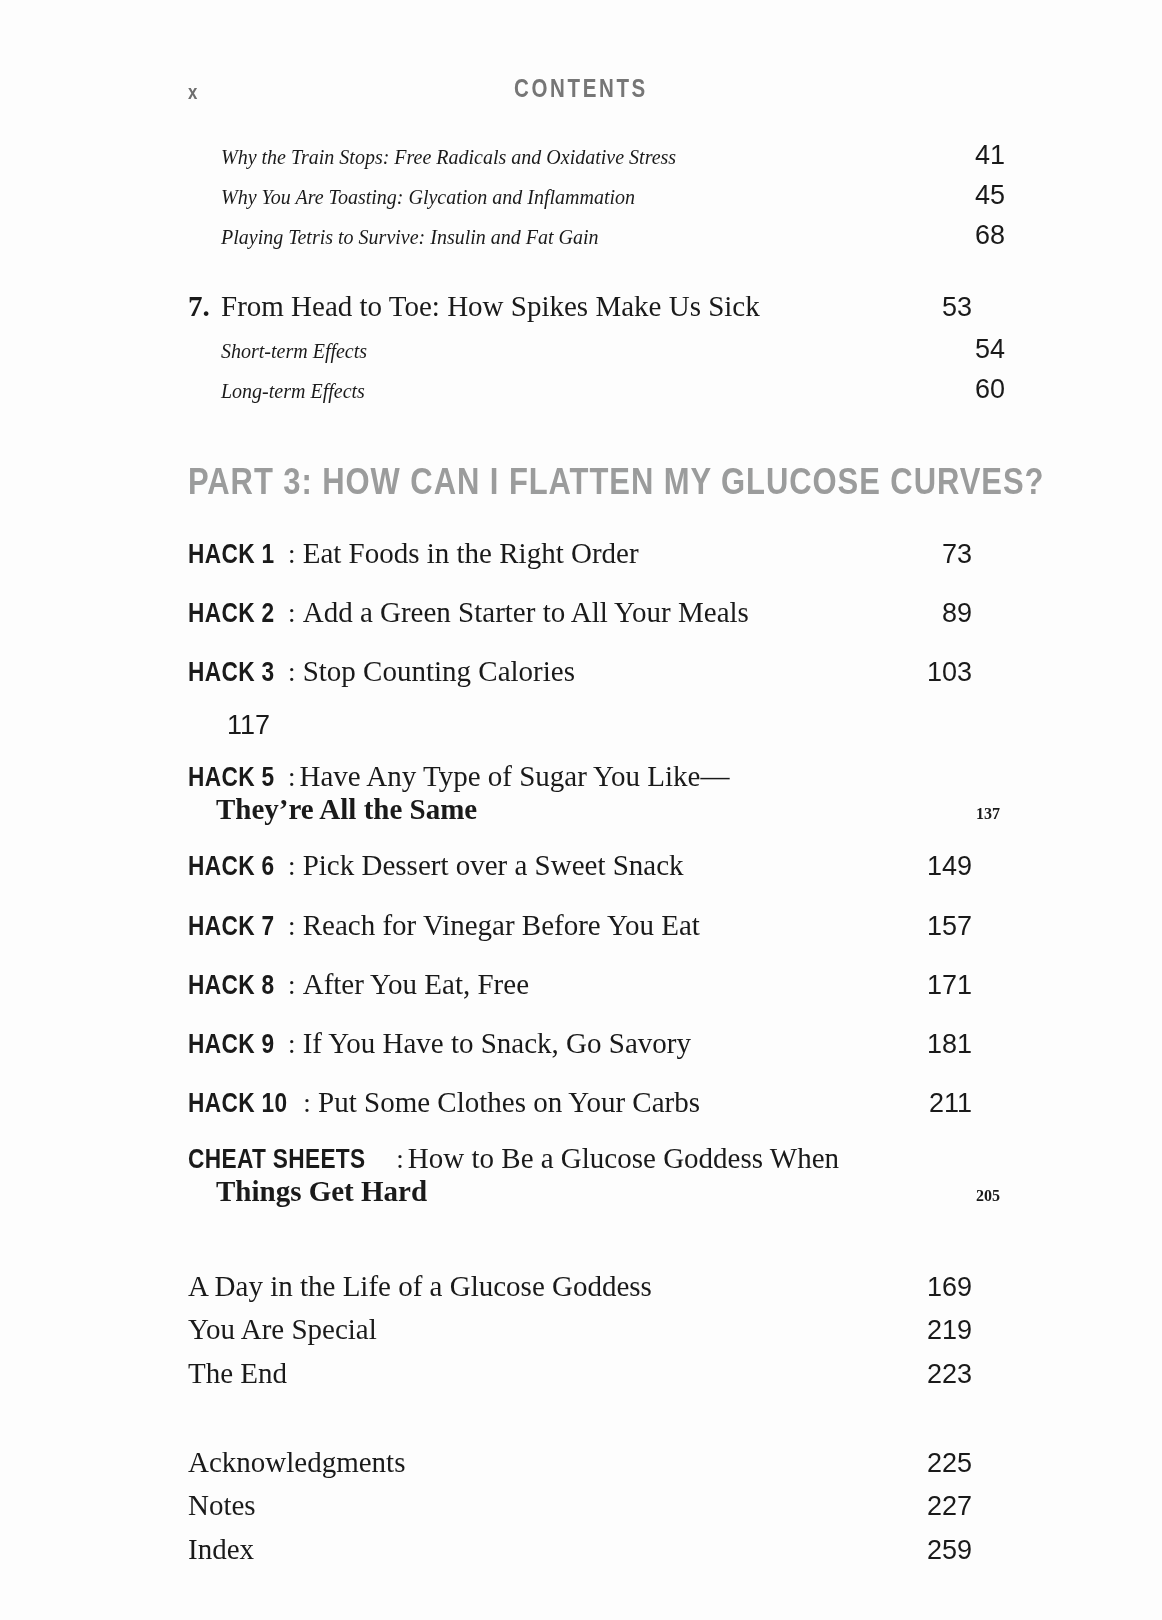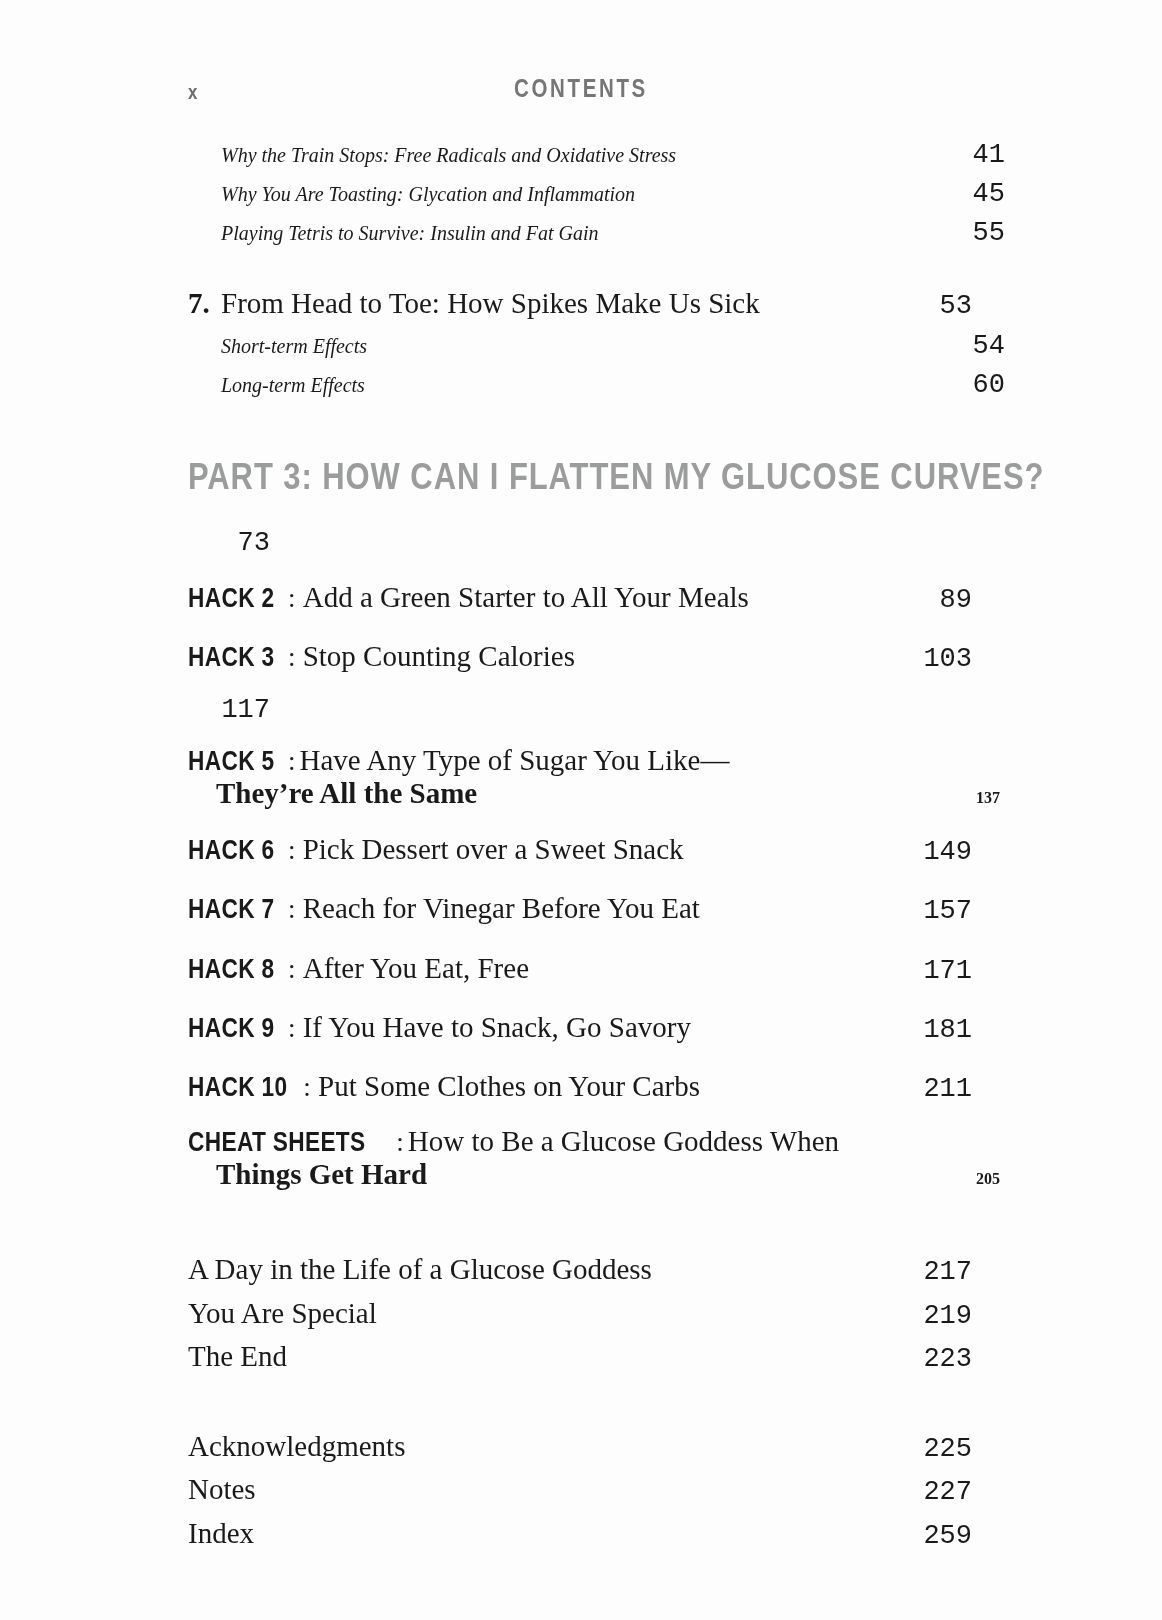--- a/index.html
+++ b/index.html
@@ -62,21 +62,21 @@
   .row {
     display: flex;
     align-items: baseline;
     justify-content: space-between;
     width: 100%;
   }
   .row .txt { display: block; }
   .row .pg {
     flex: 0 0 auto;
     font-size: 27px;
-    font-family: Liberation Mono, monospace;
+    font-family: Liberation Sans, sans-serif;
     color: #1a1a1a;
     text-align: right;
     min-width: 58px;
     padding-left: 24px;
     white-space: nowrap;
   }
 
   
   .sub {
     margin-bottom: 9px;
@@ -184,21 +184,21 @@
     <div class="row sub">
       <span class="txt">Why the Train Stops: Free Radicals and Oxidative Stress</span>
       <span class="pg">41</span>
     </div>
     <div class="row sub">
       <span class="txt">Why You Are Toasting: Glycation and Inflammation</span>
       <span class="pg">45</span>
     </div>
     <div class="row sub">
       <span class="txt">Playing Tetris to Survive: Insulin and Fat Gain</span>
-      <span class="pg">55</span>
+      <span class="pg">68</span>
     </div>
 
     <div class="row chapter">
       <span class="txt">
         <span class="num">7.</span>
         <span>From Head to Toe: How Spikes Make Us Sick</span>
       </span>
       <span class="pg">53</span>
     </div>
     <div class="row sub">
@@ -206,20 +206,21 @@
       <span class="pg">54</span>
     </div>
     <div class="row sub">
       <span class="txt">Long-term Effects</span>
       <span class="pg">60</span>
     </div>
 
     <div class="part">PART 3: HOW CAN I FLATTEN MY GLUCOSE CURVES?</div>
 
     <div class="row hack">
+      <span class="txt"><span class="label">HACK 1</span><span class="colon">:</span> <span class="title">Eat Foods in the Right Order</span></span>
       <span class="pg">73</span>
     </div>
     <div class="row hack">
       <span class="txt"><span class="label">HACK 2</span><span class="colon">:</span> <span class="title">Add a Green Starter to All Your Meals</span></span>
       <span class="pg">89</span>
     </div>
     <div class="row hack">
       <span class="txt"><span class="label">HACK 3</span><span class="colon">:</span> <span class="title">Stop Counting Calories</span></span>
       <span class="pg">103</span>
     </div>
@@ -261,21 +262,21 @@
       <span class="line2">
         <span class="cont">Things Get Hard</span>
         <span class="pg">205</span>
       </span>
     </div>
 
     <div class="gap-md"></div>
 
     <div class="row plain">
       <span class="txt">A Day in the Life of a Glucose Goddess</span>
-      <span class="pg">217</span>
+      <span class="pg">169</span>
     </div>
     <div class="row plain">
       <span class="txt">You Are Special</span>
       <span class="pg">219</span>
     </div>
     <div class="row plain">
       <span class="txt">The End</span>
       <span class="pg">223</span>
     </div>
 

